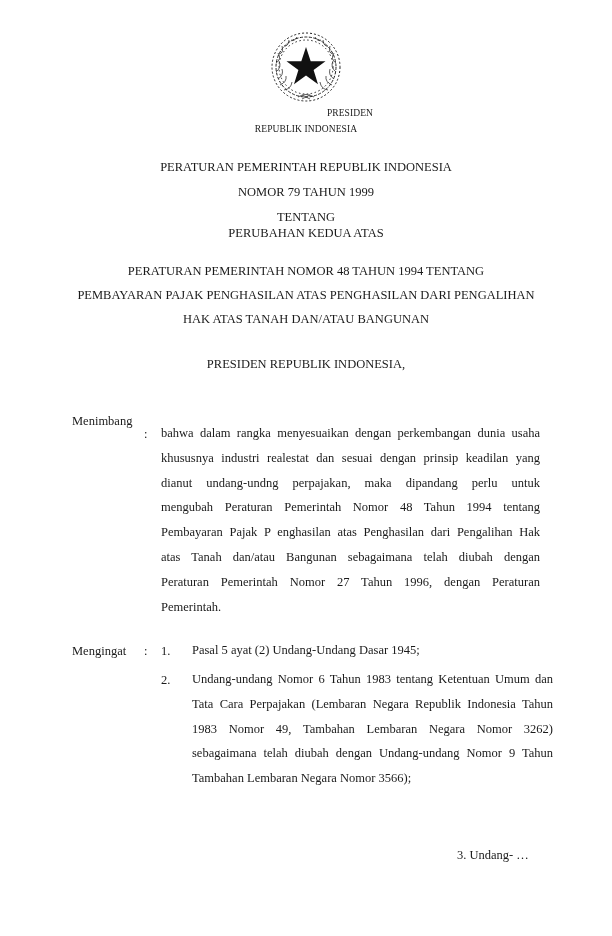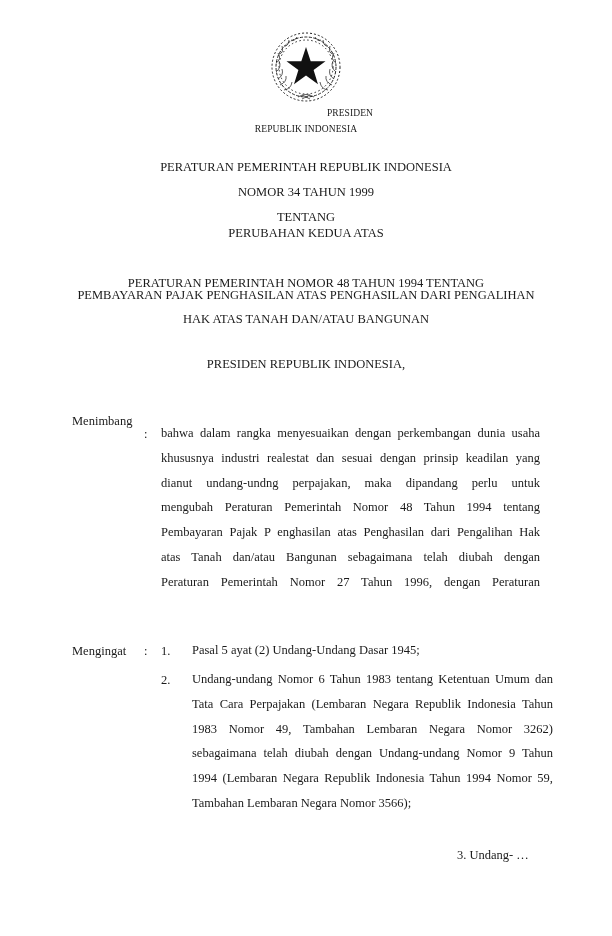--- a/index.html
+++ b/index.html
@@ -37,53 +37,53 @@
       <path d="M32 70 q8 -5 16 0 M36 68 l8 4 M44 68 l-8 4" fill="none"></path>
     </g>
     <polygon fill="#111" points="40,20 44.7,34.2 59.5,34.2 47.6,43 52,57.3 40,48.5 28,57.3 32.4,43 20.5,34.2 35.3,34.2"></polygon>
   </svg>
 </div>
 
 <div class="hdr-small" style="top:108px;padding-left:44px;">PRESIDEN</div>
 <div class="hdr-small" style="top:124px;">REPUBLIK INDONESIA</div>
 
 <div class="center-line" style="top:160px;">PERATURAN PEMERINTAH REPUBLIK INDONESIA</div>
-<div class="center-line" style="top:185px;">NOMOR 34 TAHUN 1999</div>
+<div class="center-line" style="top:185px;">NOMOR 79 TAHUN 1999</div>
 <div class="center-line" style="top:210px;">TENTANG</div>
 
 <div class="center-line" style="top:226px;">PERUBAHAN KEDUA ATAS</div>
-<div class="center-line" style="top:264px;margin-top:12px;">PERATURAN PEMERINTAH NOMOR 48 TAHUN 1994 TENTANG</div>
+<div class="center-line" style="top:264px;">PERATURAN PEMERINTAH NOMOR 48 TAHUN 1994 TENTANG</div>
 <div class="center-line" style="top:288px;">PEMBAYARAN PAJAK PENGHASILAN ATAS PENGHASILAN DARI PENGALIHAN</div>
 <div class="center-line" style="top:312px;">HAK ATAS TANAH DAN/ATAU BANGUNAN</div>
 
 <div class="center-line" style="top:357px;">PRESIDEN REPUBLIK INDONESIA,</div>
 
 <div class="label" style="top:414px;">Menimbang</div>
 <div class="colon" style="top:427px;">:</div>
 <div class="para" style="top:421px;">
   <span class="ln">bahwa dalam rangka menyesuaikan dengan perkembangan dunia usaha</span>
   <span class="ln">khususnya industri realestat dan sesuai dengan prinsip keadilan yang</span>
   <span class="ln">dianut undang-undng perpajakan, maka dipandang perlu untuk</span>
   <span class="ln">mengubah Peraturan Pemerintah Nomor 48 Tahun 1994 tentang</span>
   <span class="ln">Pembayaran Pajak P enghasilan atas Penghasilan dari Pengalihan Hak</span>
   <span class="ln">atas Tanah dan/atau Bangunan sebagaimana telah diubah dengan</span>
   <span class="ln">Peraturan Pemerintah Nomor 27 Tahun 1996, dengan Peraturan</span>
+  <span class="ln last">Pemerintah.</span>
 </div>
 
 <div class="label" style="top:644px;">Mengingat</div>
 <div class="colon" style="top:644px;">:</div>
 
 <div class="num" style="top:644px;">1.</div>
 <div class="item" style="top:638px;">
   <span class="ln last">Pasal 5 ayat (2) Undang-Undang Dasar 1945;</span>
 </div>
 
 <div class="num" style="top:673px;">2.</div>
 <div class="item" style="top:667px;">
   <span class="ln">Undang-undang Nomor 6 Tahun 1983 tentang Ketentuan Umum dan</span>
   <span class="ln">Tata Cara Perpajakan (Lembaran Negara Republik Indonesia Tahun</span>
   <span class="ln">1983 Nomor 49, Tambahan Lembaran Negara Nomor 3262)</span>
   <span class="ln">sebagaimana telah diubah dengan Undang-undang Nomor 9 Tahun</span>
-  <span class="ln">1994 (Lembaran Negara Republik Indonesia Tahun 1994 Nomor 59,</span>
   <span class="ln last">Tambahan Lembaran Negara Nomor 3566);</span>
 </div>
 
 <div class="footer-next">3.  Undang-  …</div>
 
 </body></html>

